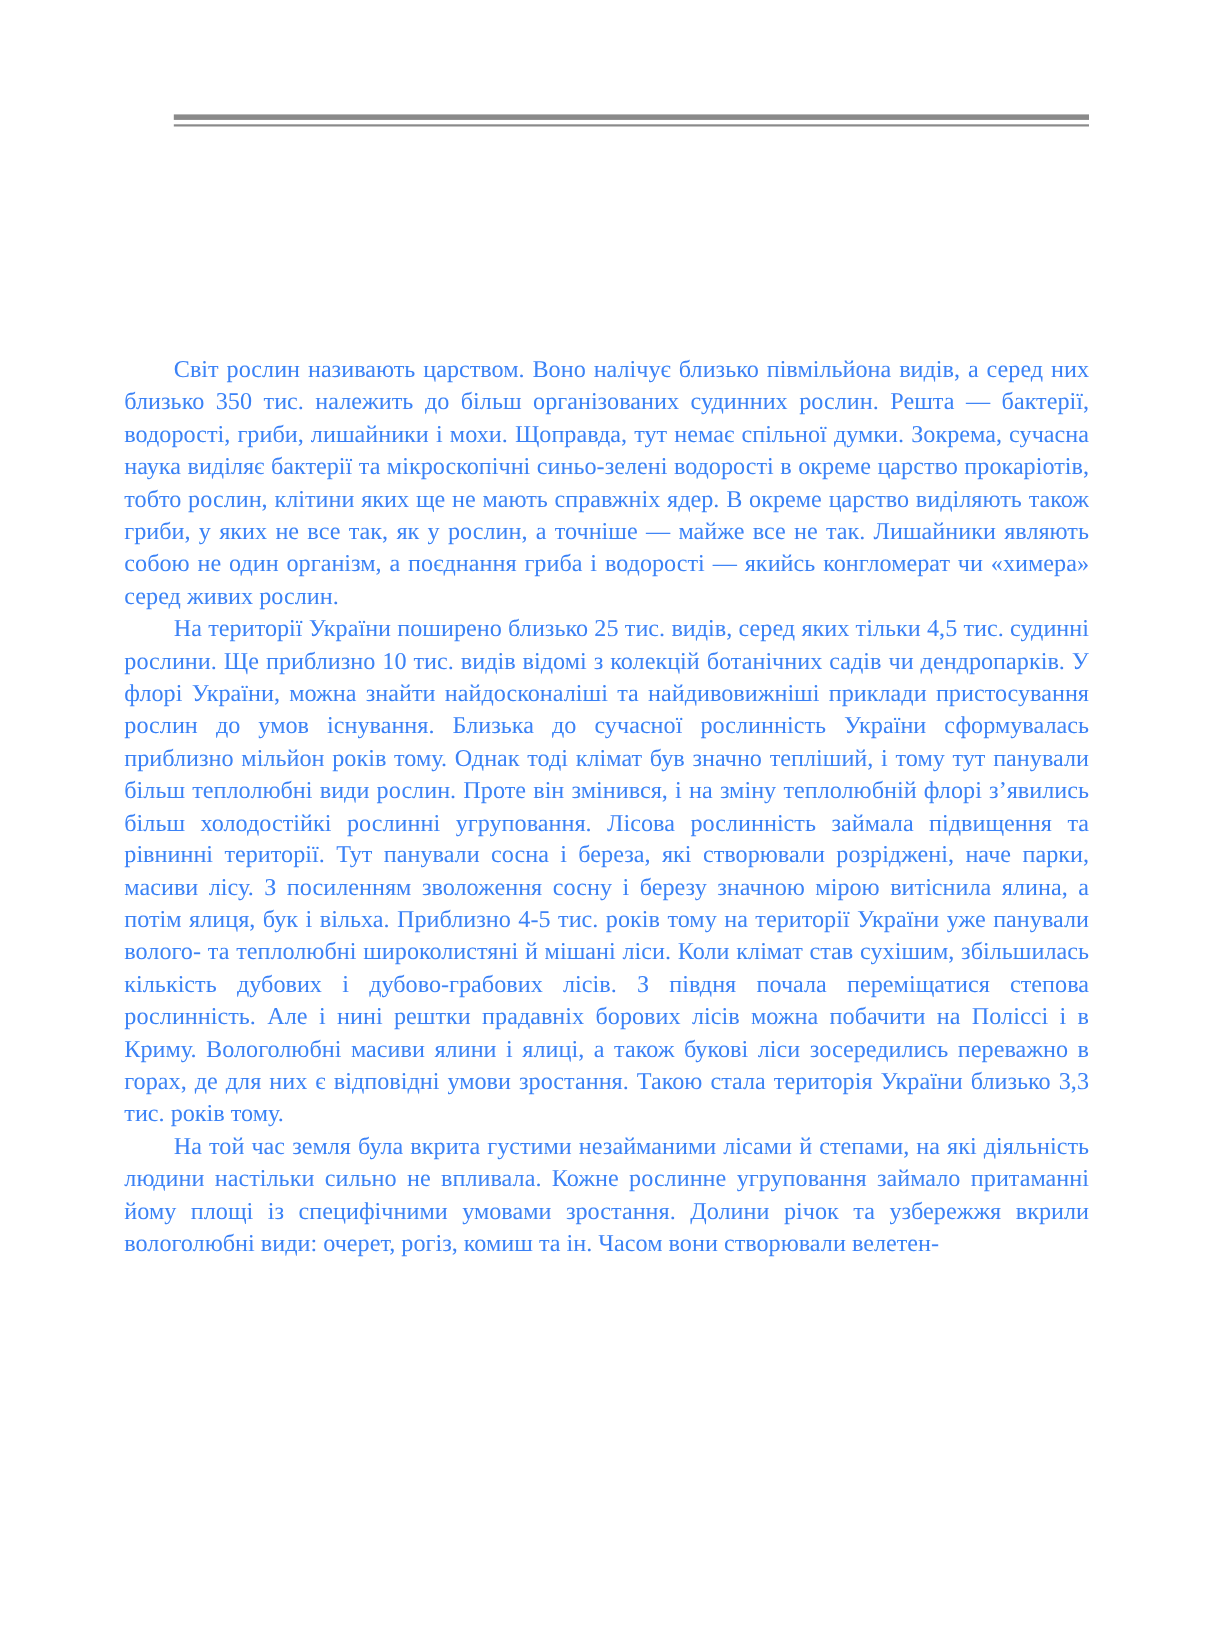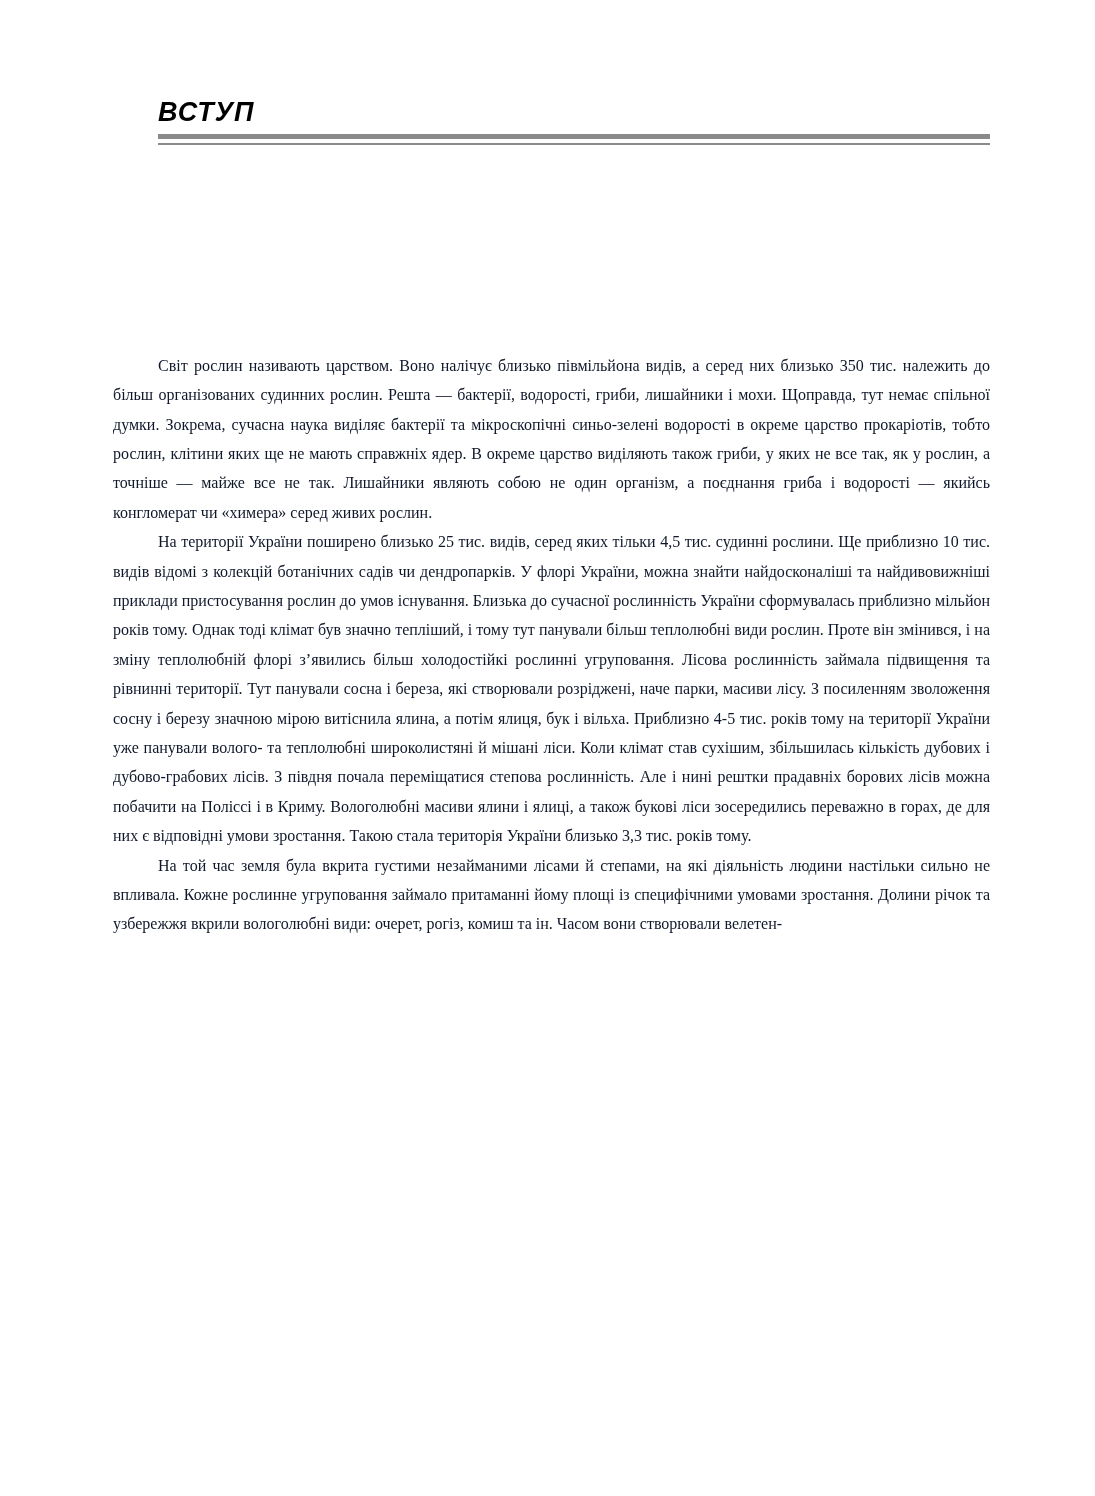--- a/index.html
+++ b/index.html
@@ -37,32 +37,31 @@
     height: 11px;
     border-top: 5px solid #8a8a8a;
     border-bottom: 2px solid #8a8a8a;
     background: #ffffff;
   }
   .body-text {
     margin-top: 206px;
   }
   .body-text p {
     margin: 0;
-    font-size: 16px;
+    font-size: 22px;
     line-height: 29.4px;
     text-align: justify;
     text-indent: 45px;
-    color: #0f172a;
+    color: #3b82f6;
   }
 </style>
 </head>
 <body>
 
 <div class="page">
-  <h1 class="heading">ВСТУП</h1>
   <div class="heading-rule"></div>
 
   <div class="body-text">
     <p>Світ рослин називають царством. Воно налічує близько півмільйона видів, а серед них близько 350 тис. належить до більш організованих судинних рослин. Решта — бактерії, водорості, гриби, лишайники і мохи. Щоправда, тут немає спільної думки. Зокрема, сучасна наука виділяє бактерії та мікроскопічні синьо-зелені водорості в окреме царство прокаріотів, тобто рослин, клітини яких ще не мають справжніх ядер. В окреме царство виділяють також гриби, у яких не все так, як у рослин, а точніше — майже все не так. Лишайники являють собою не один організм, а поєднання гриба і водорості — якийсь конгломерат чи «химера» серед живих рослин.</p>
     <p>На території України поширено близько 25 тис. видів, серед яких тільки 4,5 тис. судинні рослини. Ще приблизно 10 тис. видів відомі з колекцій ботанічних садів чи дендропарків. У флорі України, можна знайти найдосконаліші та найдивовижніші приклади пристосування рослин до умов існування. Близька до сучасної рослинність України сформувалась приблизно мільйон років тому. Однак тоді клімат був значно тепліший, і тому тут панували більш теплолюбні види рослин. Проте він змінився, і на зміну теплолюбній флорі з’явились більш холодостійкі рослинні угруповання. Лісова рослинність займала підвищення та рівнинні території. Тут панували сосна і береза, які створювали розріджені, наче парки, масиви лісу. З посиленням зволоження сосну і березу значною мірою витіснила ялина, а потім ялиця, бук і вільха. Приблизно 4-5 тис. років тому на території України уже панували волого- та теплолюбні широколистяні й мішані ліси. Коли клімат став сухішим, збільшилась кількість дубових і дубово-грабових лісів. З півдня почала переміщатися степова рослинність. Але і нині рештки прадавніх борових лісів можна побачити на Поліссі і в Криму. Вологолюбні масиви ялини і ялиці, а також букові ліси зосередились переважно в горах, де для них є відповідні умови зростання. Такою стала територія України близько 3,3 тис. років тому.</p>
     <p>На той час земля була вкрита густими незайманими лісами й степами, на які діяльність людини настільки сильно не впливала. Кожне рослинне угруповання займало притаманні йому площі із специфічними умовами зростання. Долини річок та узбережжя вкрили вологолюбні види: очерет, рогіз, комиш та ін. Часом вони створювали велетен-</p>
   </div>
 </div>
 
 </body></html>

